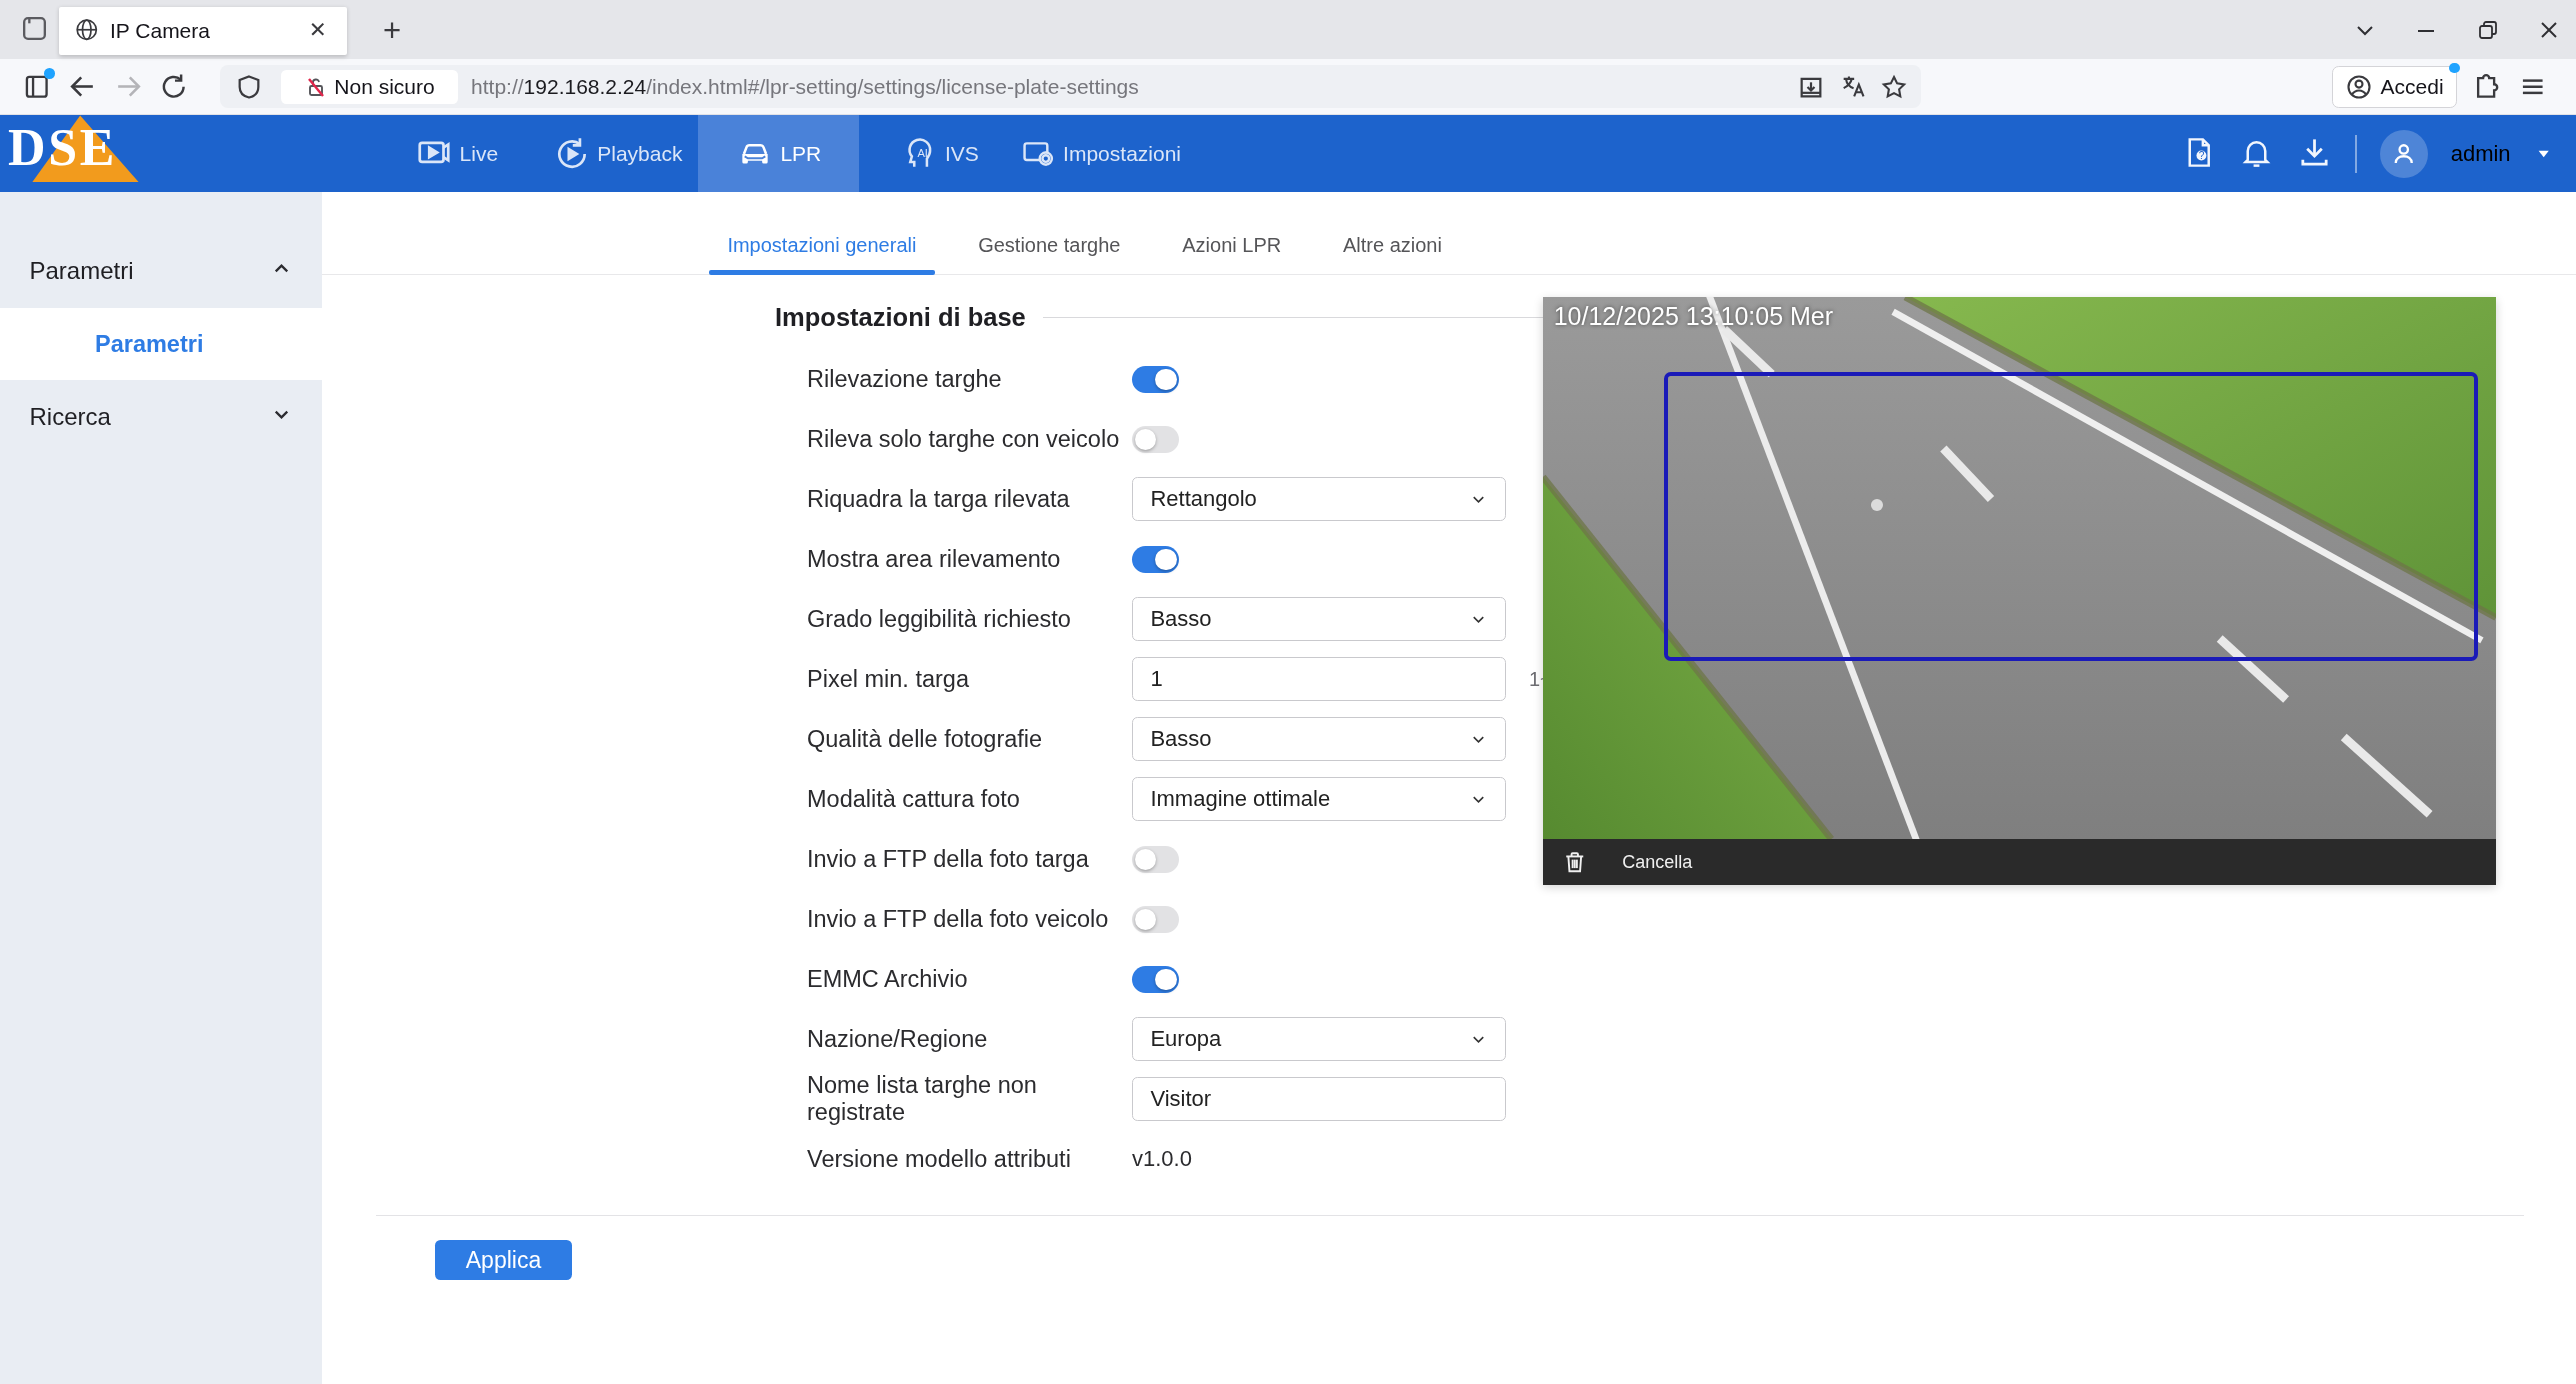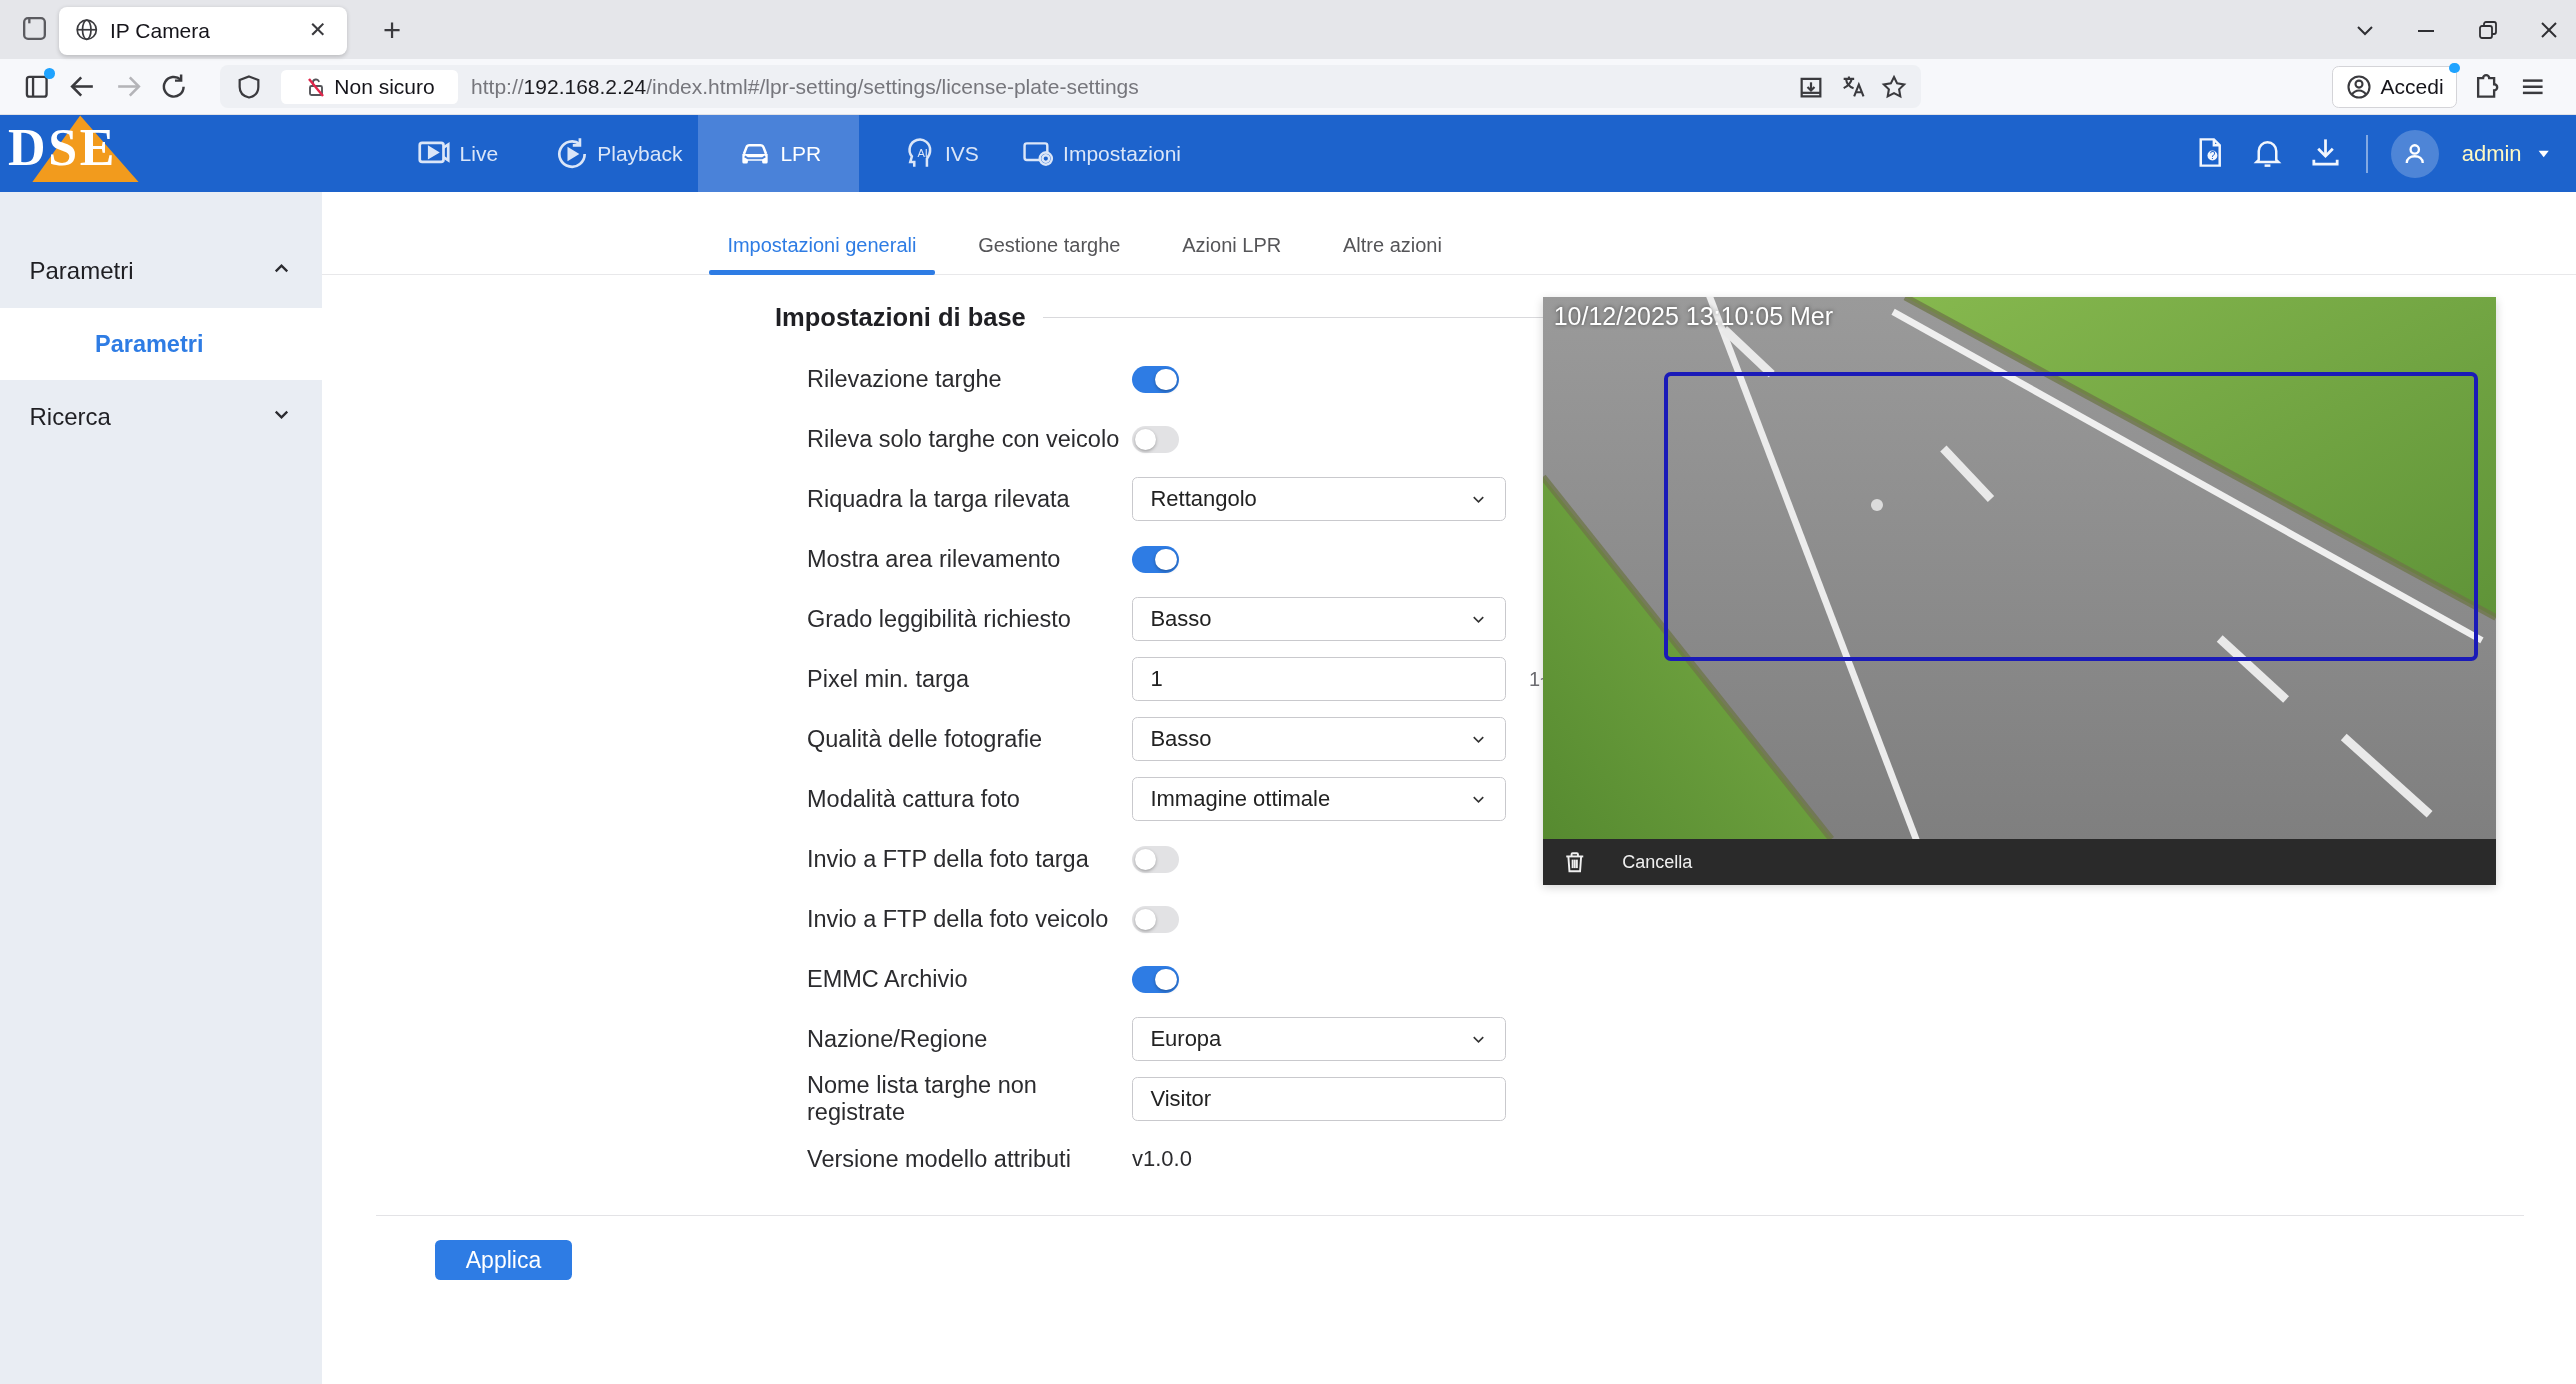--- a/index.html
+++ b/index.html
@@ -3,21 +3,21 @@
 <meta charset="utf-8">
 <style>
   * { margin:0; padding:0; box-sizing:border-box; }
   html,body { width:2576px; height:1385px; overflow:hidden; }
   body { font-family:"Liberation Sans", sans-serif; background:#fff; color:#2b2b2b; }
   .screen { position:relative; width:2576px; height:1385px; }
 
   
   .titlebar { position:relative; height:59px; background:#e5e6ea; display:flex; align-items:center; }
   .fx-archive { margin-left:19px; color:#5b5b60; }
-  .tab { position:absolute; left:59px; top:6.7px; width:288px; height:48px; background:#fff; border-radius:8px;
+  .tab { position:absolute; left:59px; top:6.7px; width:288px; height:48px; background:#fff; border-radius:2px;
          box-shadow:0 1.3px 4px rgba(0,0,0,.18); display:flex; align-items:center; padding:0 14.8px; }
   .tab-title { font-size:21px; color:#15141a; margin-left:10.7px; flex:1; }
   .tab-close { color:#3a3a3e; font-size:21.5px; line-height:1; padding:2.7px 5.4px; border-radius:4px; }
   .newtab { position:absolute; left:373px; top:12px; font-size:31px; color:#3a3a3e; width:38px; height:38px;
             display:flex; align-items:center; justify-content:center; border-radius:5.4px; }
   .win-controls { position:absolute; right:12px; top:0; height:59px; display:flex; align-items:center; gap:32px; color:#2f2f33; }
   .win-controls .wc { width:29.5px; height:29.5px; display:flex; align-items:center; justify-content:center; }
 
   
   .toolbar { height:56px; background:#f7f8fb; display:flex; align-items:center; padding:0 17.4px; border-bottom:0.7px solid #e2e2e6; }
@@ -46,21 +46,21 @@
                font-size:52px; color:#fff; letter-spacing:2.7px; }
   .mainnav { position:absolute; left:376px; top:0; height:77px; display:flex; }
   .nav-item { width:161px; height:77px; display:flex; flex-direction:row; align-items:center; justify-content:center;
               gap:6.7px; color:#dbe6f8; }
   .nav-item.active { background:#4a82d9; color:#fff; }
   .nav-item .nav-label { font-size:21px; }
   .hdr-right { position:absolute; right:24px; top:0; height:77px; display:flex; align-items:center; gap:23px; color:#f2f6fd; }
   .hdr-divider { width:1.3px; height:38px; background:rgba(255,255,255,.45); }
   .avatar-circle { width:48px; height:48px; border-radius:50%; background:rgba(255,255,255,.22);
                    display:flex; align-items:center; justify-content:center; }
-  .admin-wrap { display:flex; align-items:center; gap:13px; font-size:22px; color:#fef9c3; }
+  .admin-wrap { display:flex; align-items:center; gap:24px; font-size:22px; color:#000000; }
 
   
   .page { display:flex; height:1248px; }
   .sidebar { width:322px; background:#e9edf3; flex:none; padding-top:42px; }
   .side-group { height:74px; display:flex; align-items:center; padding:0 29.5px; font-size:24px; color:#1f1f23;
                 justify-content:space-between; }
   .side-sub { height:72px; background:#fff; display:flex; align-items:center; padding-left:95px;
               font-size:23.5px; font-weight:bold; color:#2e7ce4; }
   .side-chev { color:#2b2b30; }
   .main { flex:1; background:#fff; position:relative; }

